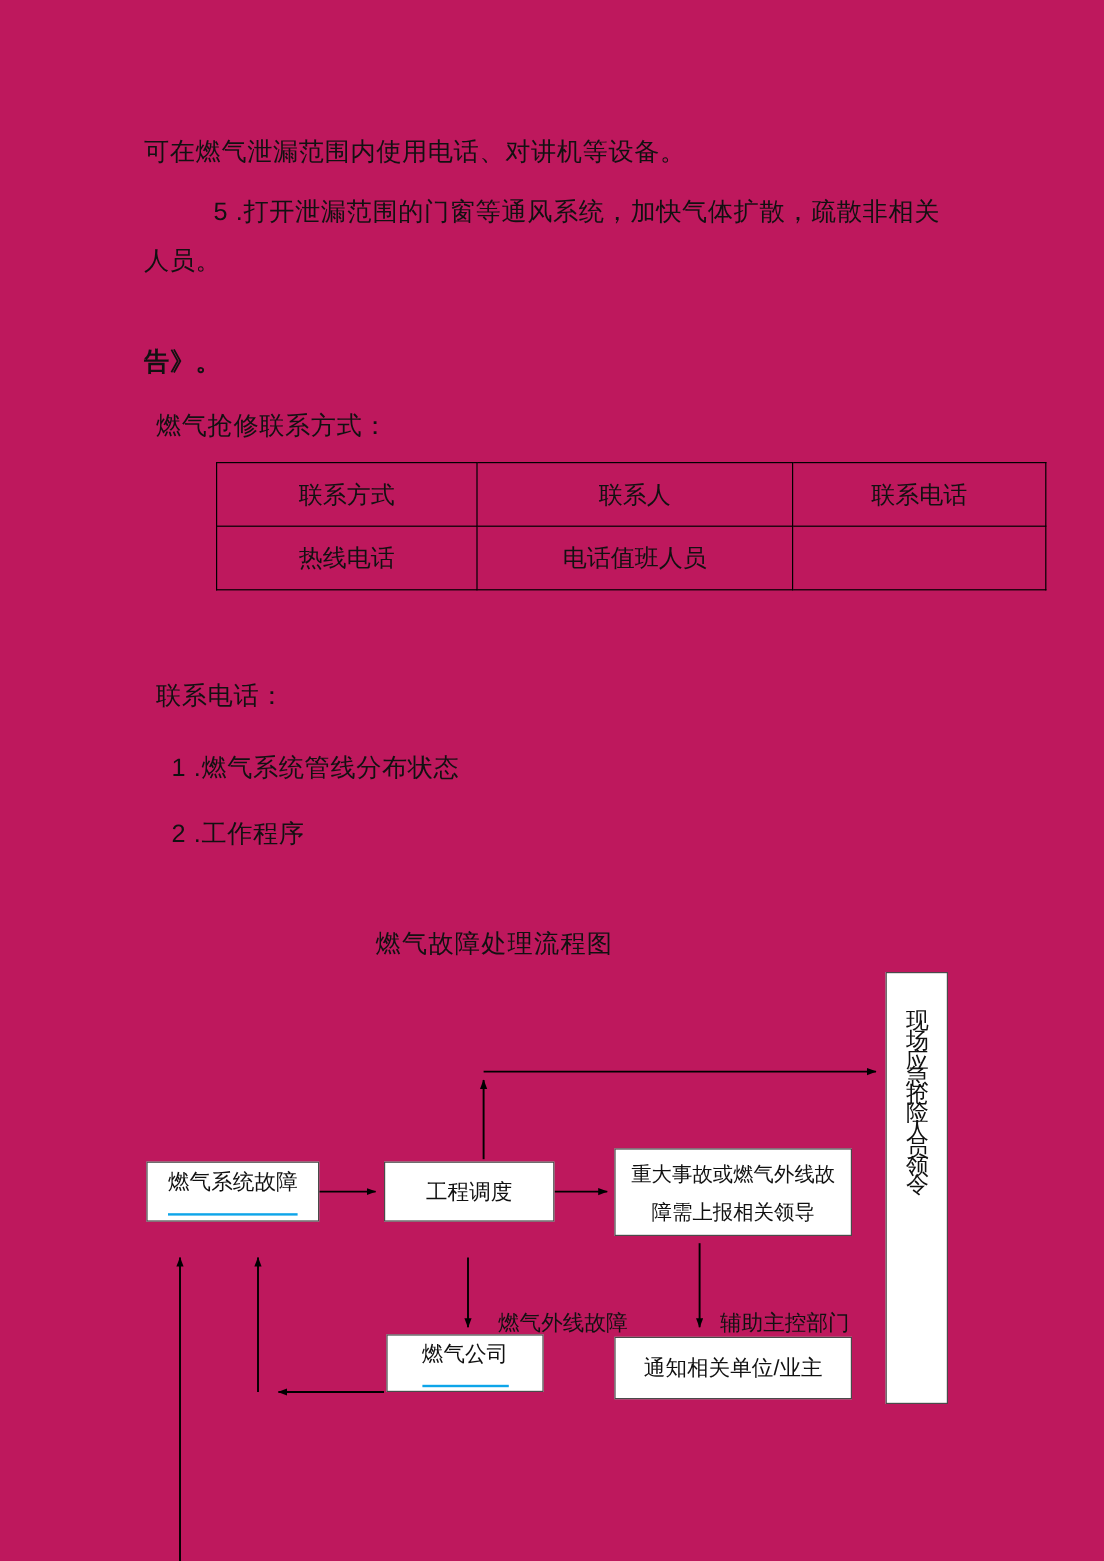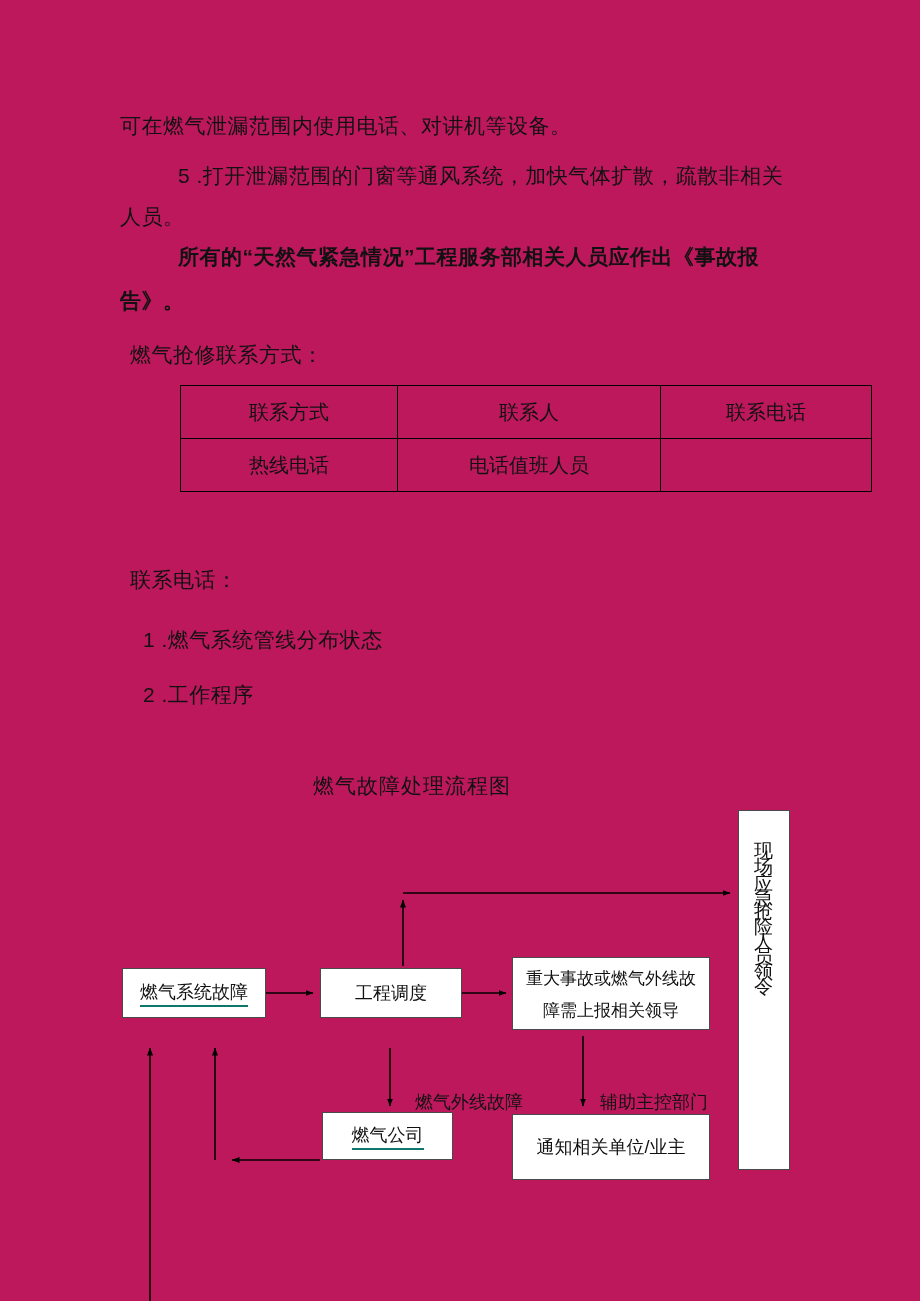--- a/index.html
+++ b/index.html
@@ -58,39 +58,38 @@
     font-size:19px;
     background:#fff;
   }
   .vertical-text{
     writing-mode:vertical-rl;
     text-orientation:upright;
     letter-spacing:15px;
     line-height:1;
   }
   .red-underline{
-    border-bottom:2px solid #0f766e;
-    padding-bottom:1px;
+    border-bottom:2px solid #0ea5e9;
+    padding-bottom:14px;
   }
   .fc-label{font-size:18px;}
   .fc-title{
     position:absolute;left:0;top:772px;width:824px;
     text-align:center;font-size:21px;letter-spacing:1px;
   }
   svg.arrows{position:absolute;left:0;top:800px;}
 </style>
 </head>
 <body>
 
 <div class="page">
 
   <div class="abs body-text" style="left:120px;top:112px">可在燃气泄漏范围内使用电话、对讲机等设备。</div>
   <div class="abs body-text" style="left:178px;top:162px">5 .打开泄漏范围的门窗等通风系统，加快气体扩散，疏散非相关</div>
   <div class="abs body-text" style="left:120px;top:203px">人员。</div>
-  <div class="abs body-text bold" style="left:178px;top:243px">所有的“天然气紧急情况”工程服务部相关人员应作出《事故报</div>
   <div class="abs body-text bold" style="left:120px;top:287px">告》。</div>
   <div class="abs body-text" style="left:130px;top:341px">燃气抢修联系方式：</div>
 
   <table class="contact-table">
     <tbody>
         <tr>
       <th class="col1">联系方式</th>
       <th class="col2">联系人</th>
       <th class="col3">联系电话</th>
     </tr>
@@ -142,17 +141,17 @@
     <div>障需上报相关领导</div>
   </div>
 
   <div class="abs fc-label" style="left:415px;top:1090px">燃气外线故障</div>
   <div class="abs fc-label" style="left:600px;top:1090px">辅助主控部门</div>
 
   <div class="fc-box" style="left:322px;top:1112px;width:131px;height:48px">
     <span class="red-underline">燃气公司</span>
   </div>
 
-  <div class="fc-box" style="left:512px;top:1114px;width:198px;height:66px">
+  <div class="fc-box" style="left:512px;top:1114px;width:198px;height:52px">
     <span>通知相关单位/业主</span>
   </div>
 
 </div>
 
 </body></html>

